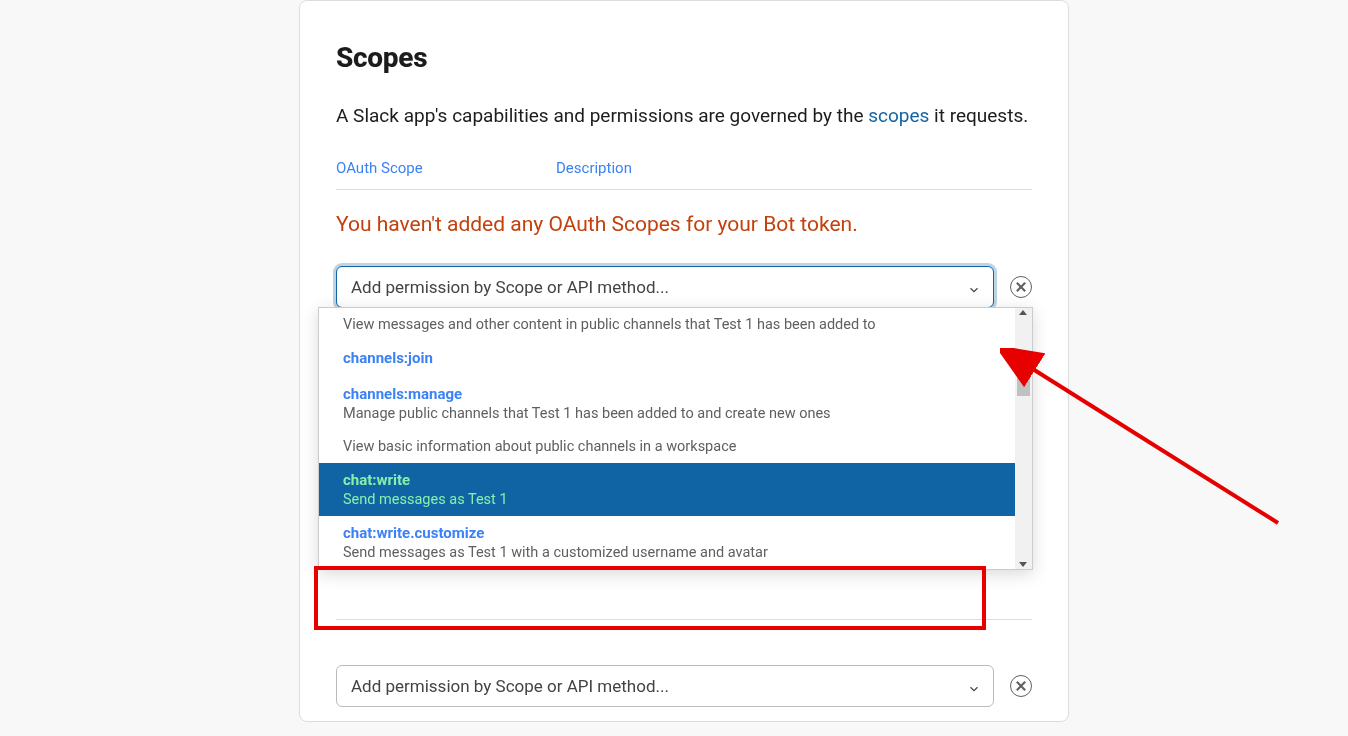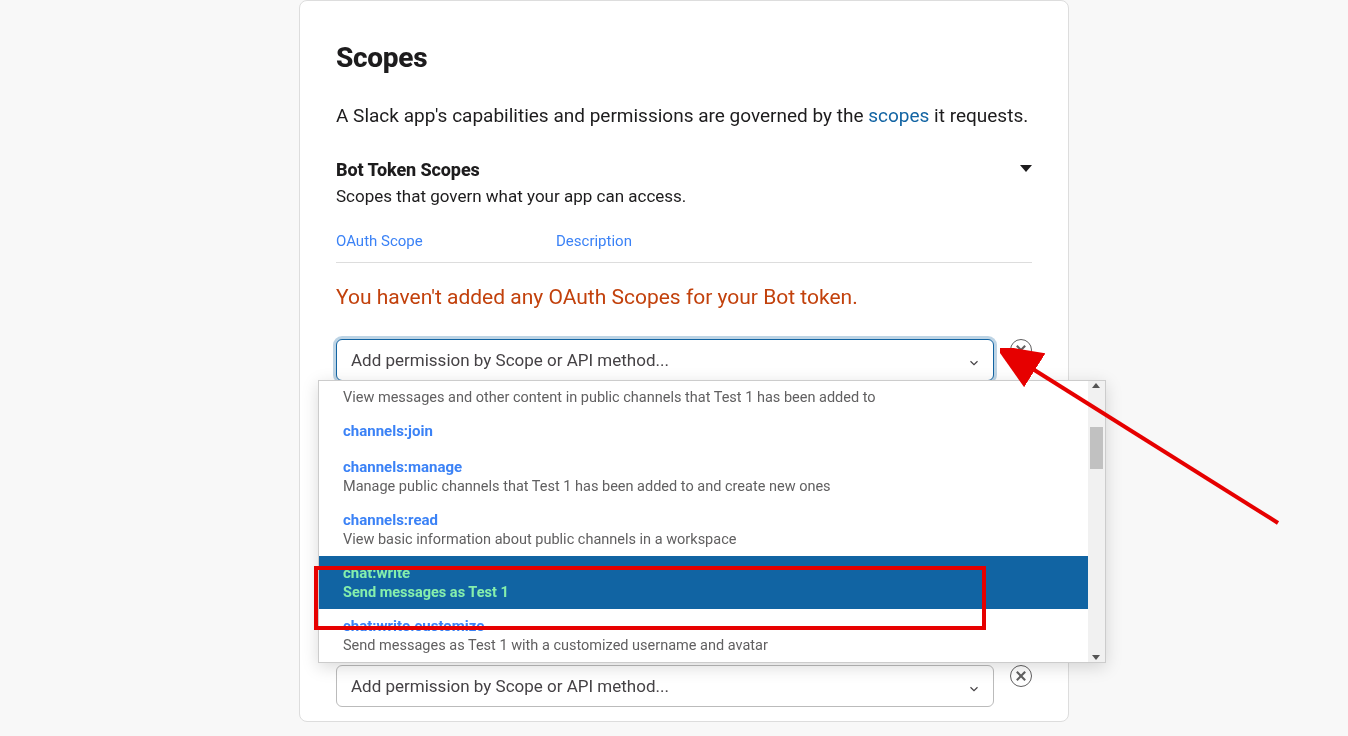--- a/index.html
+++ b/index.html
@@ -79,20 +79,21 @@
     .th-scope {
       width: 220px;
     }
     .empty-msg {
       font-size: 21px;
       color: #c2410c;
       padding: 22px 0 30px 0;
     }
     .combo-row {
       display: flex;
+      align-items: center;
       gap: 16px;
     }
     .combo-box {
       position: relative;
       flex: 1;
     }
     .combo-input-wrap {
       display: flex;
       align-items: center;
       justify-content: space-between;
@@ -135,21 +136,21 @@
     .close-circle svg {
       width: 10px;
       height: 10px;
       stroke: #616061;
       stroke-width: 2.5;
     }
     .dropdown {
       position: absolute;
       left: -18px;
       top: 41px;
-      width: 788px;
+      width: 715px;
       background: #fff;
       border: 1px solid #ccc;
       box-shadow: 0 4px 16px rgba(0,0,0,0.15);
       z-index: 10;
       max-height: 298px;
       overflow: hidden;
     }
     .dropdown-inner {
       max-height: 298px;
       overflow-y: auto;
@@ -173,21 +174,21 @@
       color: #616061;
     }
     .dd-item.selected {
       background: #1164a3;
     }
     .dd-item.selected .name,
     .dd-item.selected .desc {
       color: #86efac;
     }
     .dd-item.selected .desc {
-      font-weight: 700;
+      font-weight: 400;
     }
     .scrollbar-track {
       position: absolute;
       right: 0;
       top: 0;
       bottom: 0;
       width: 17px;
       background: #f1f1f1;
     }
     .scroll-arrow-up {
@@ -256,27 +257,20 @@
 <body>
 
 <div class="card">
 
   <h1 class="page-title">Scopes</h1>
 
   <p class="page-desc">
     <span>A Slack app's capabilities and permissions are governed by the </span><a href="#">scopes</a><span> it requests.</span>
   </p>
 
-  <div class="section-header">
-    <div>
-      <div class="section-title">Bot Token Scopes</div>
-      <div class="section-sub">Scopes that govern what your app can access.</div>
-    </div>
-    <div class="caret-down"></div>
-  </div>
 
   <div class="table-head">
     <div class="th-scope">OAuth Scope</div>
     <div>Description</div>
   </div>
 
   <div class="empty-msg">You haven't added any OAuth Scopes for your Bot token.</div>
 
   <div class="combo-row">
     <div class="combo-box">
@@ -294,21 +288,20 @@
           <div class="partial-desc">View messages and other content in public channels that Test 1 has been added to</div>
 
           <div class="dd-item">
             <div class="name">channels:join</div>
           </div>
           <div class="dd-item">
             <div class="name">channels:manage</div>
             <div class="desc">Manage public channels that Test 1 has been added to and create new ones</div>
           </div>
           <div class="dd-item">
-            <div class="name">channels:read</div>
             <div class="desc">View basic information about public channels in a workspace</div>
           </div>
           <div class="dd-item selected">
             <div class="name">chat:write</div>
             <div class="desc">Send messages as Test 1</div>
           </div>
           <div class="dd-item">
             <div class="name">chat:write.customize</div>
             <div class="desc">Send messages as Test 1 with a customized username and avatar</div>
           </div>

